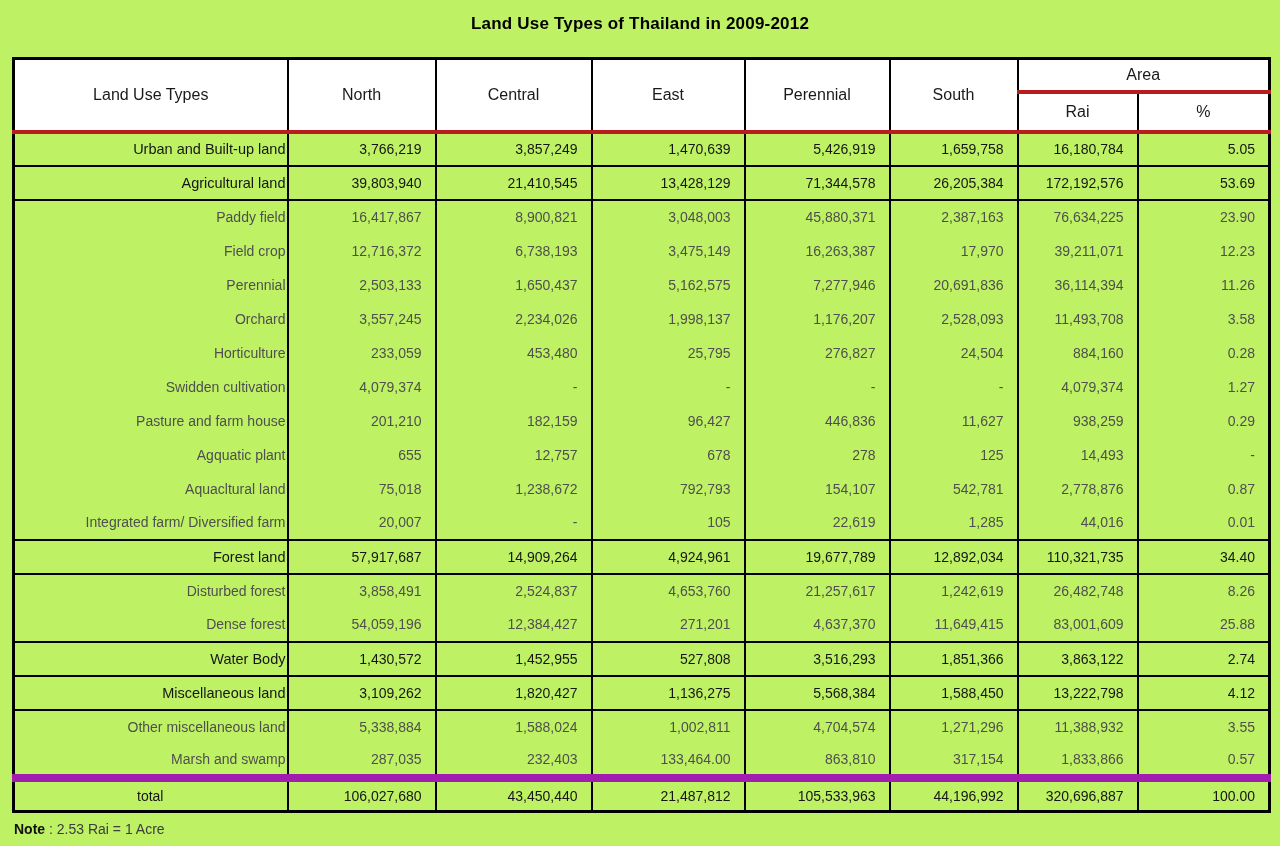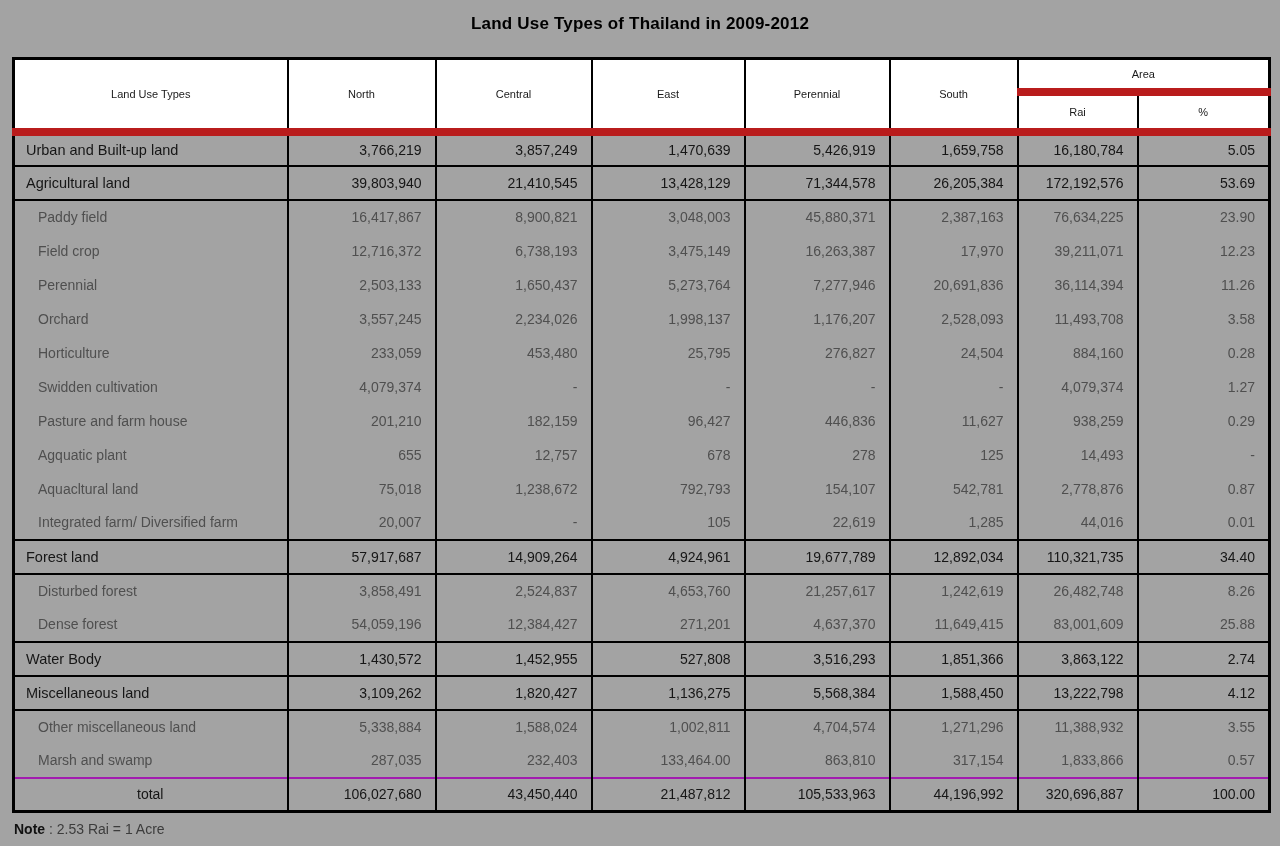--- a/index.html
+++ b/index.html
@@ -1,20 +1,20 @@
 <!DOCTYPE html>
 <html><head>
 <meta charset="utf-8">
 <style>
   * { box-sizing: border-box; }
   html, body { margin: 0; padding: 0; background: #ffffff; }
   .page {
     width: 1280px;
     height: 846px;
-    background: #a3a3a3;
+    background: #bef264;
     font-family: "Liberation Sans", sans-serif;
     padding: 10px 12px 0 12px;
     position: relative;
   }
   .title {
     text-align: center;
     font-size: 17px;
     font-weight: bold;
     color: #000000;
     margin: 4px 0 23px 0;
@@ -26,53 +26,53 @@
     table-layout: fixed;
     border: 3px solid #000000;
   }
   table.landuse th,
   table.landuse td {
     border-left: 2px solid #000000;
     overflow: hidden;
     white-space: nowrap;
   }
   table.landuse thead th {
-    border-bottom: 8px solid #b91c1c;
+    border-bottom: 4px solid #b91c1c;
     font-weight: normal;
-    font-size: 11px;
+    font-size: 16px;
     color: #1a1a1a;
     text-align: center;
     background: #ffffff;
   }
   tr.hdr-top th { height: 33px; }
   tr.hdr-bottom th { height: 40px; }
   tbody tr { height: 34px; }
   tbody td { font-size: 14px; }
   .cell-label {
-    text-align: left;
+    text-align: right;
     padding-left: 11px;
   }
   .cell-num {
     text-align: right;
     padding-right: 13px;
   }
   tr.row-group td {
     border-top: 2px solid #000000;
     border-bottom: 2px solid #000000;
     color: #161616;
   }
   tr.row-group td.cell-label { font-size: 14.5px; }
   tr.row-sub td {
     border-top: none;
     border-bottom: none;
     color: #4f4f4f;
   }
   tr.row-sub td.cell-label { padding-left: 23px; }
   tr.row-total td {
-    border-top: 2px solid #a21caf;
+    border-top: 8px solid #a21caf;
     color: #161616;
   }
   tr.row-total td.cell-label {
     text-align: center;
     padding-left: 0;
   }
   .note {
     margin: 8px 0 0 2px;
     font-size: 14px;
     color: #3c3c3c;
@@ -153,21 +153,21 @@
           <td class="cell-num">3,475,149</td>
           <td class="cell-num">16,263,387</td>
           <td class="cell-num">17,970</td>
           <td class="cell-num">39,211,071</td>
           <td class="cell-num">12.23</td>
         </tr>
         <tr class="row-sub">
           <td class="cell-label">Perennial</td>
           <td class="cell-num">2,503,133</td>
           <td class="cell-num">1,650,437</td>
-          <td class="cell-num">5,273,764</td>
+          <td class="cell-num">5,162,575</td>
           <td class="cell-num">7,277,946</td>
           <td class="cell-num">20,691,836</td>
           <td class="cell-num">36,114,394</td>
           <td class="cell-num">11.26</td>
         </tr>
         <tr class="row-sub">
           <td class="cell-label">Orchard</td>
           <td class="cell-num">3,557,245</td>
           <td class="cell-num">2,234,026</td>
           <td class="cell-num">1,998,137</td>

